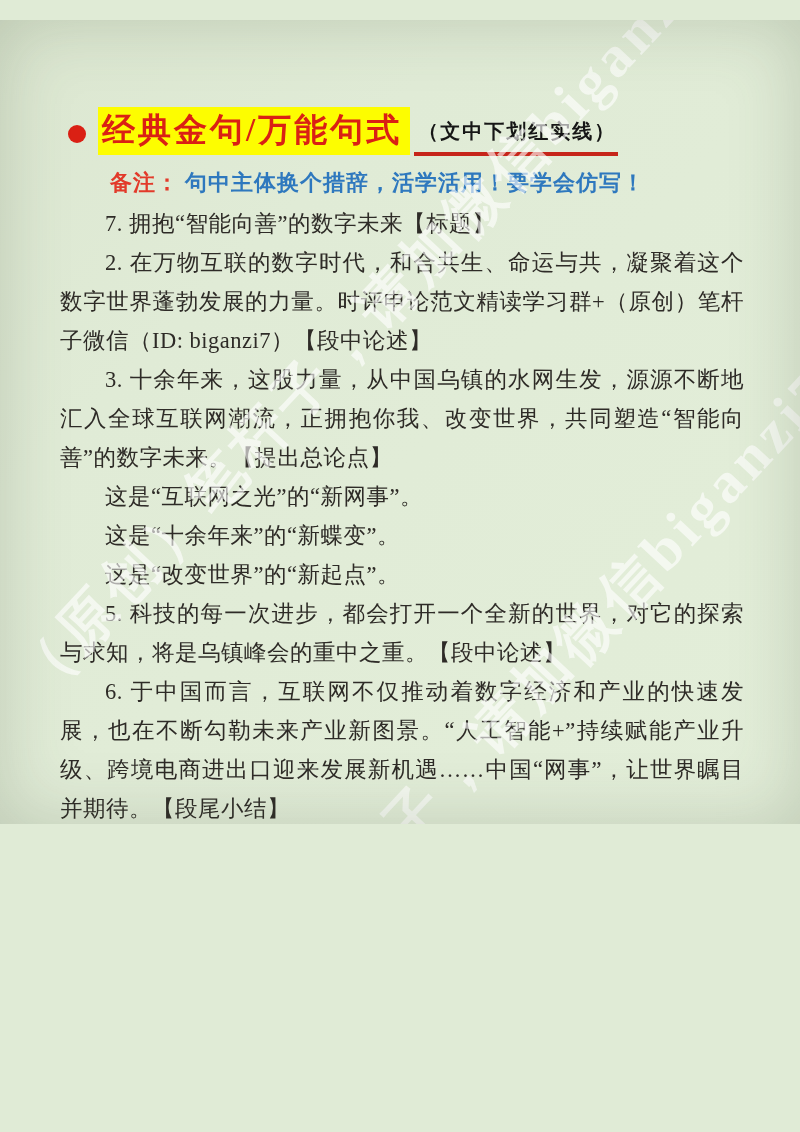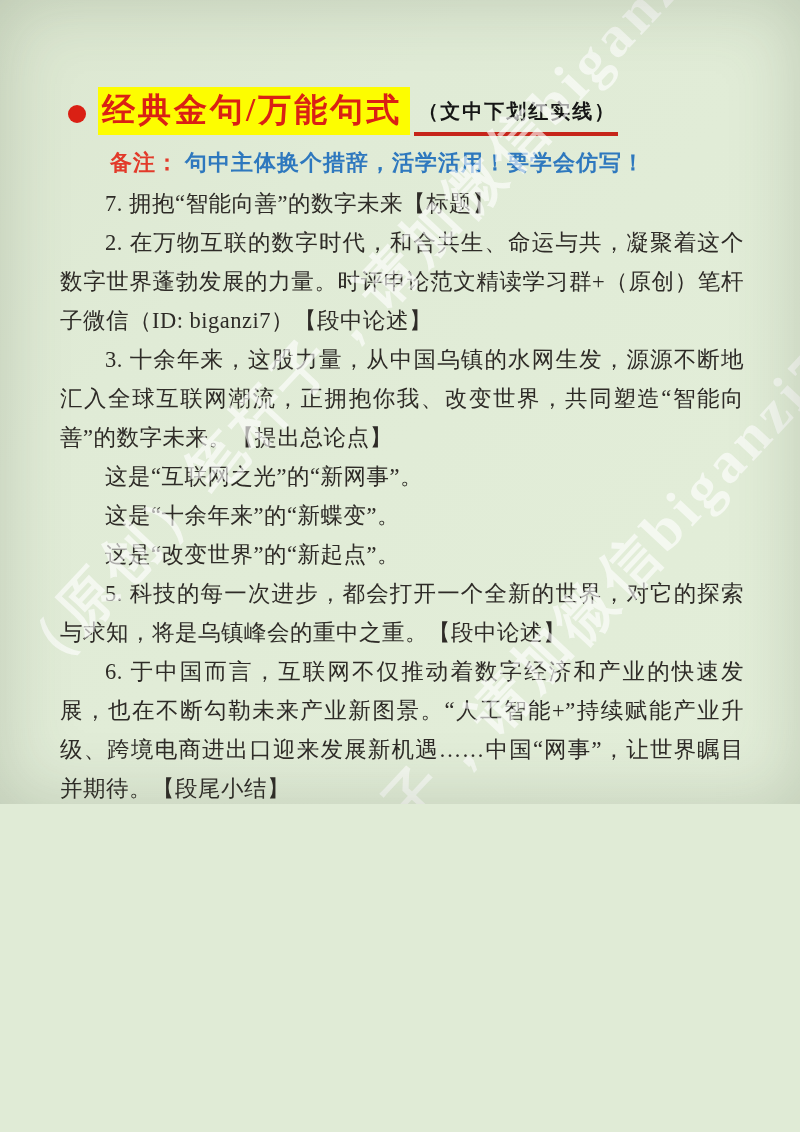--- a/index.html
+++ b/index.html
@@ -18,20 +18,21 @@
     width:800px;height:1132px;
     font-family:"Liberation Serif","DejaVu Serif",serif;
     background:var(--bg);
     overflow:hidden;
   }
   .page{
     position:relative;
     width:800px;height:804px;
     background:linear-gradient(135deg,#dce7d1 0%,var(--bg) 30%,#e3eed9 100%);
     overflow:hidden;
+    margin-top:20px;
   }
   .vignette{
     position:absolute;inset:0;z-index:7;pointer-events:none;
     box-shadow:inset 0 0 70px rgba(70,80,60,0.22);
   }
   
   .header-row{
     position:absolute;top:86px;left:68px;width:680px;
     display:flex;align-items:center;z-index:2;
   }

